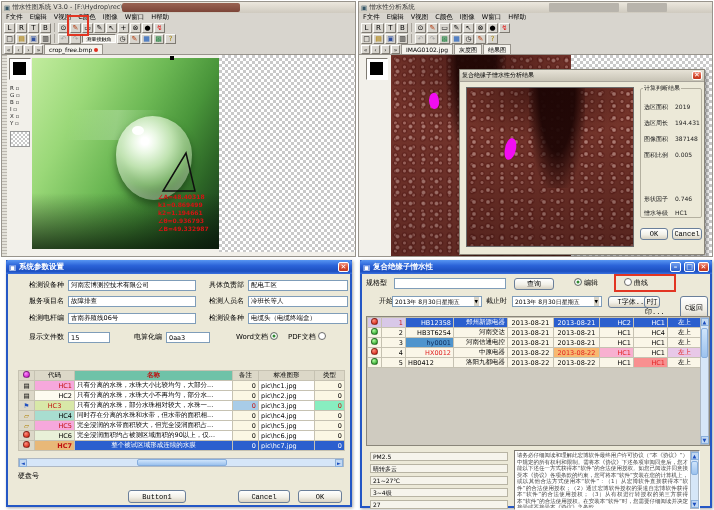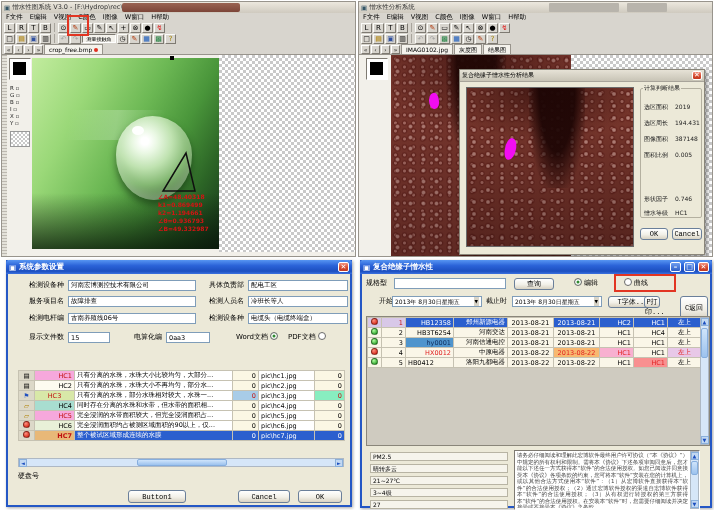--- a/index.html
+++ b/index.html
@@ -284,20 +284,28 @@
     <table class="bl-tbl abs" style="left:10px;top:96px;width:326px;background:#fff">
       <colgroup>
           <col style="width:16px">
           <col style="width:40px">
           <col style="width:158px">
           <col style="width:26px">
           <col style="width:56px">
           <col style="width:30px">
         </colgroup>
       <tbody>
+          <tr>
+        <th><span class="ball magenta"></span></th>
+        <th>代码</th>
+        <th class="hname">名称</th>
+        <th>备注</th>
+        <th>标准图形</th>
+        <th>类型</th>
+      </tr>
       <tr>
         <td style="background:#dcd8c8;text-align:center">▤</td>
         <td style="background:#f6a8dc;color:#c01010;text-align:right">HC1</td>
         <td>只有分离的水珠，水珠大小比较均匀，大部分...</td>
         <td class="num">0</td>
         <td class="pic">pic\hc1.jpg</td>
         <td class="num">0</td>
       </tr>
       <tr>
         <td style="background:#dcd8c8;text-align:center">▤</td>
@@ -335,21 +343,21 @@
         <td style="background:#dcd8c8;text-align:center"><span class="ball red"></span></td>
         <td style="background:#e8f0d8;text-align:right">HC6</td>
         <td>完全浸润面积约占被测区域面积的90以上，仅...</td>
         <td class="num">0</td>
         <td class="pic">pic\hc6.jpg</td>
         <td class="num">0</td>
       </tr>
       <tr>
         <td style="background:#dcd8c8;text-align:center"><span class="ball red"></span></td>
         <td style="background:#e8b878;color:#c01010;text-align:right;font-weight:bold">HC7</td>
-        <td class="sel" style="text-align:left">整个被试区域形成连续的水膜</td>
+        <td class="sel" style="text-align:center">整个被试区域形成连续的水膜</td>
         <td class="sel" style="text-align:right">0</td>
         <td class="sel">pic\hc7.jpg</td>
         <td class="sel" style="text-align:right">0</td>
       </tr>
     </tbody>
       </table>
 
     <div class="hscroll" style="left:10px;top:184px;width:326px">
       <span class="sarrow">◄</span>
       <span class="sthumb" style="width:90px;height:7px;margin-left:110px"></span>

